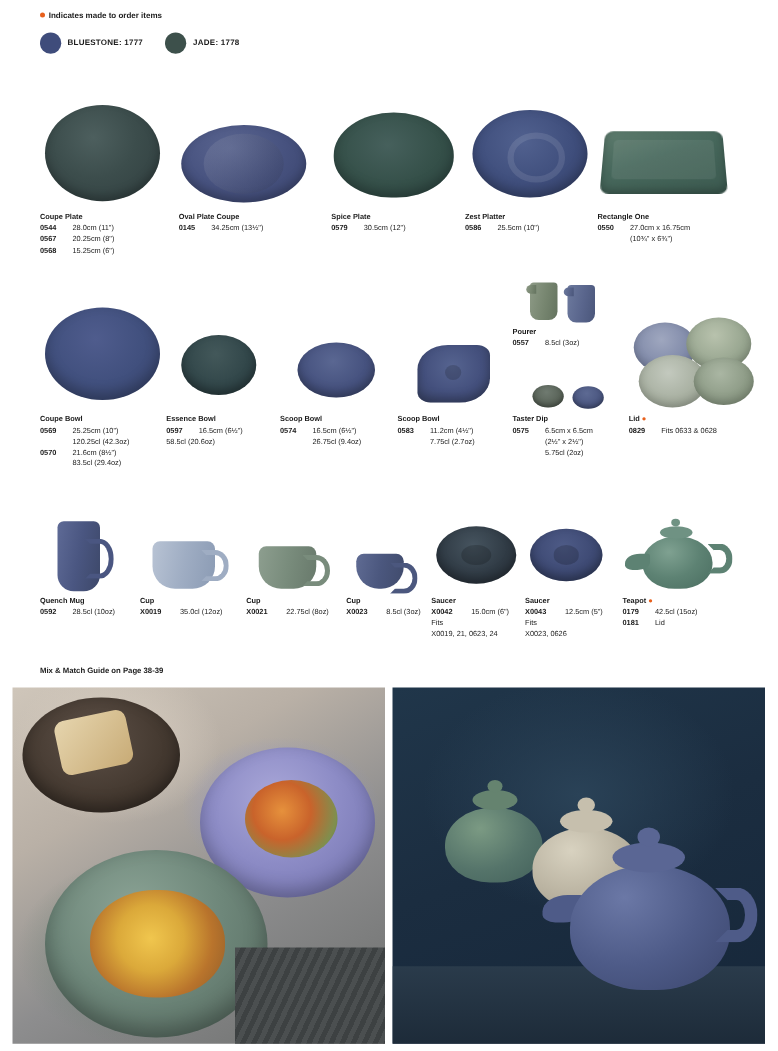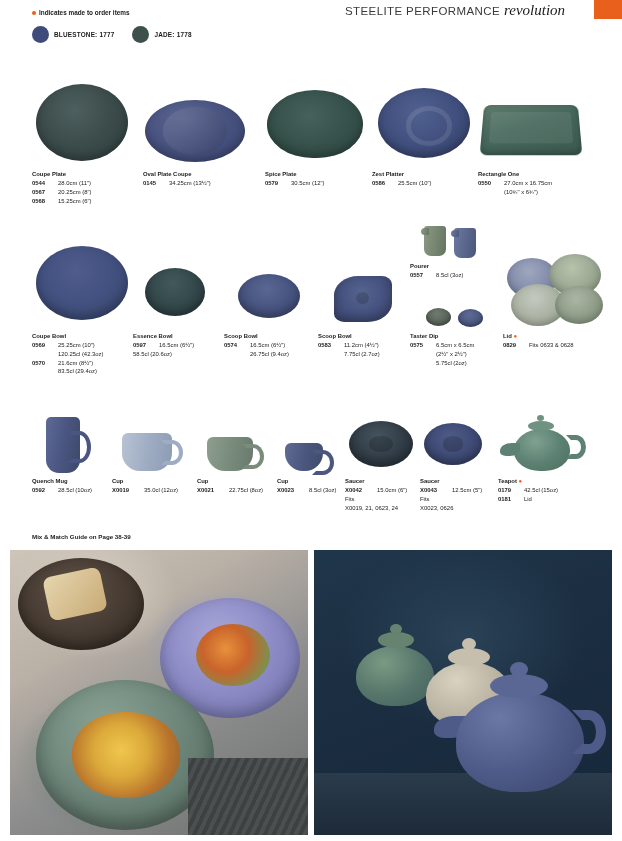--- a/index.html
+++ b/index.html
@@ -381,26 +381,20 @@
   .pr-table {
     position:absolute; left:0; right:0; bottom:0; height: 62px;
     background: linear-gradient(180deg, #2a3b4b 0%, #1d2b39 100%);
   }
 </style>
 </head>
 <body>
 
 <div class="sheet">
 
-  <div class="header">
-    <div class="header-brand">
-      <span>STEELITE PERFORMANCE</span><span class="rev">revolution</span>
-    </div>
-    <div class="header-tab"></div>
-  </div>
 
   <div class="made-to-order">
     <span class="mto-dot"></span><span>Indicates made to order items</span>
   </div>
 
   <div class="swatches">
     <div class="swatch">
       <span class="swatch-chip" style="background:#3f4c7b"></span>
       <span class="swatch-label"><span>BLUESTONE</span>: <span>1777</span></span>
     </div>

